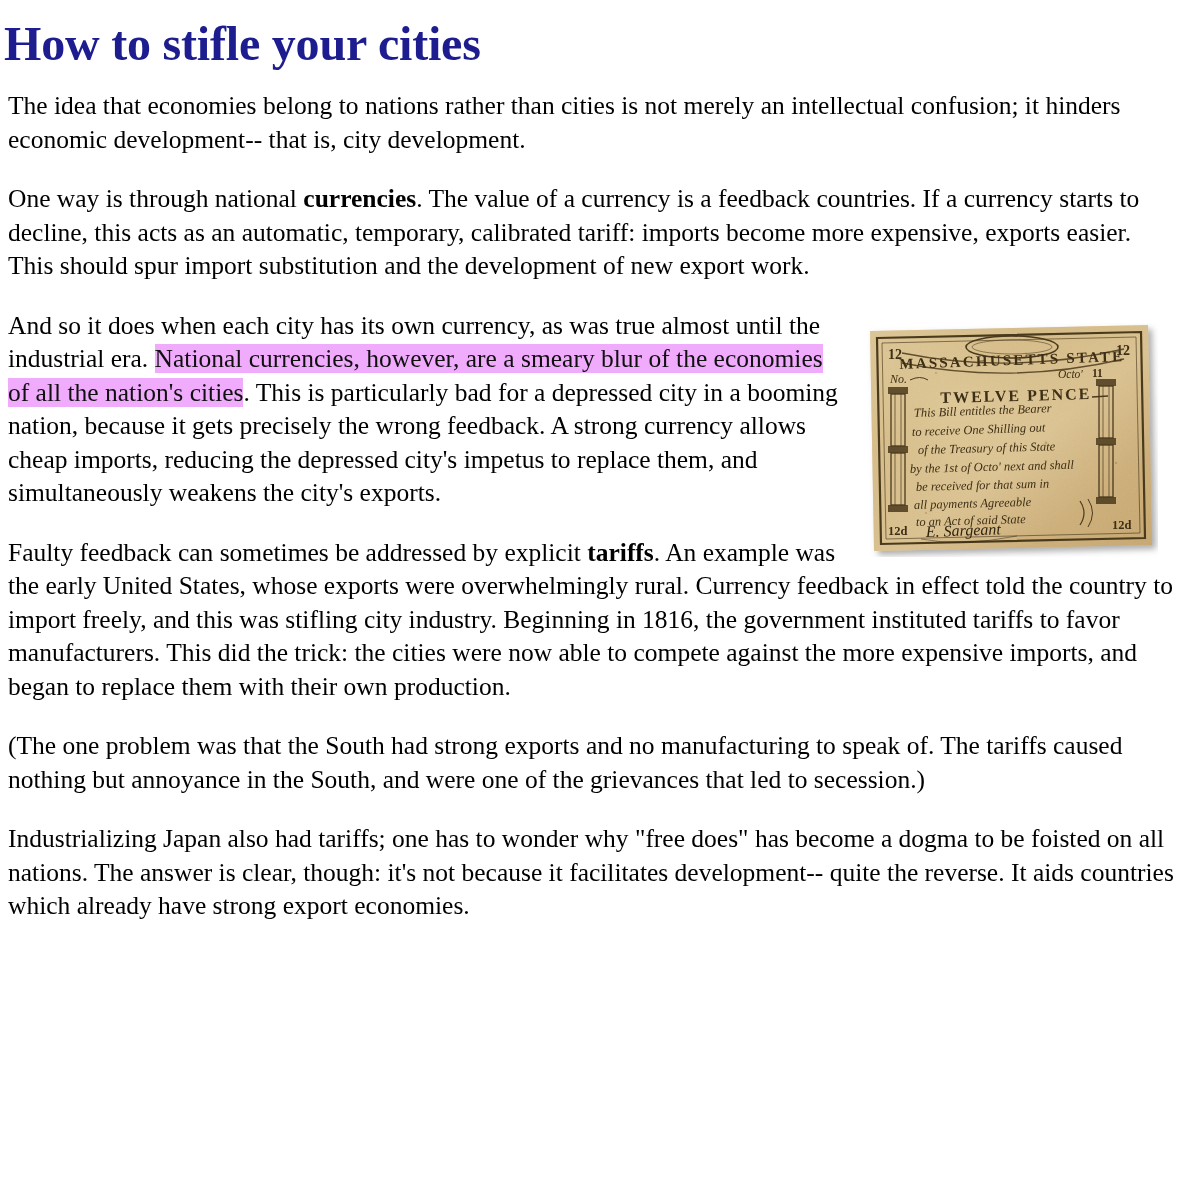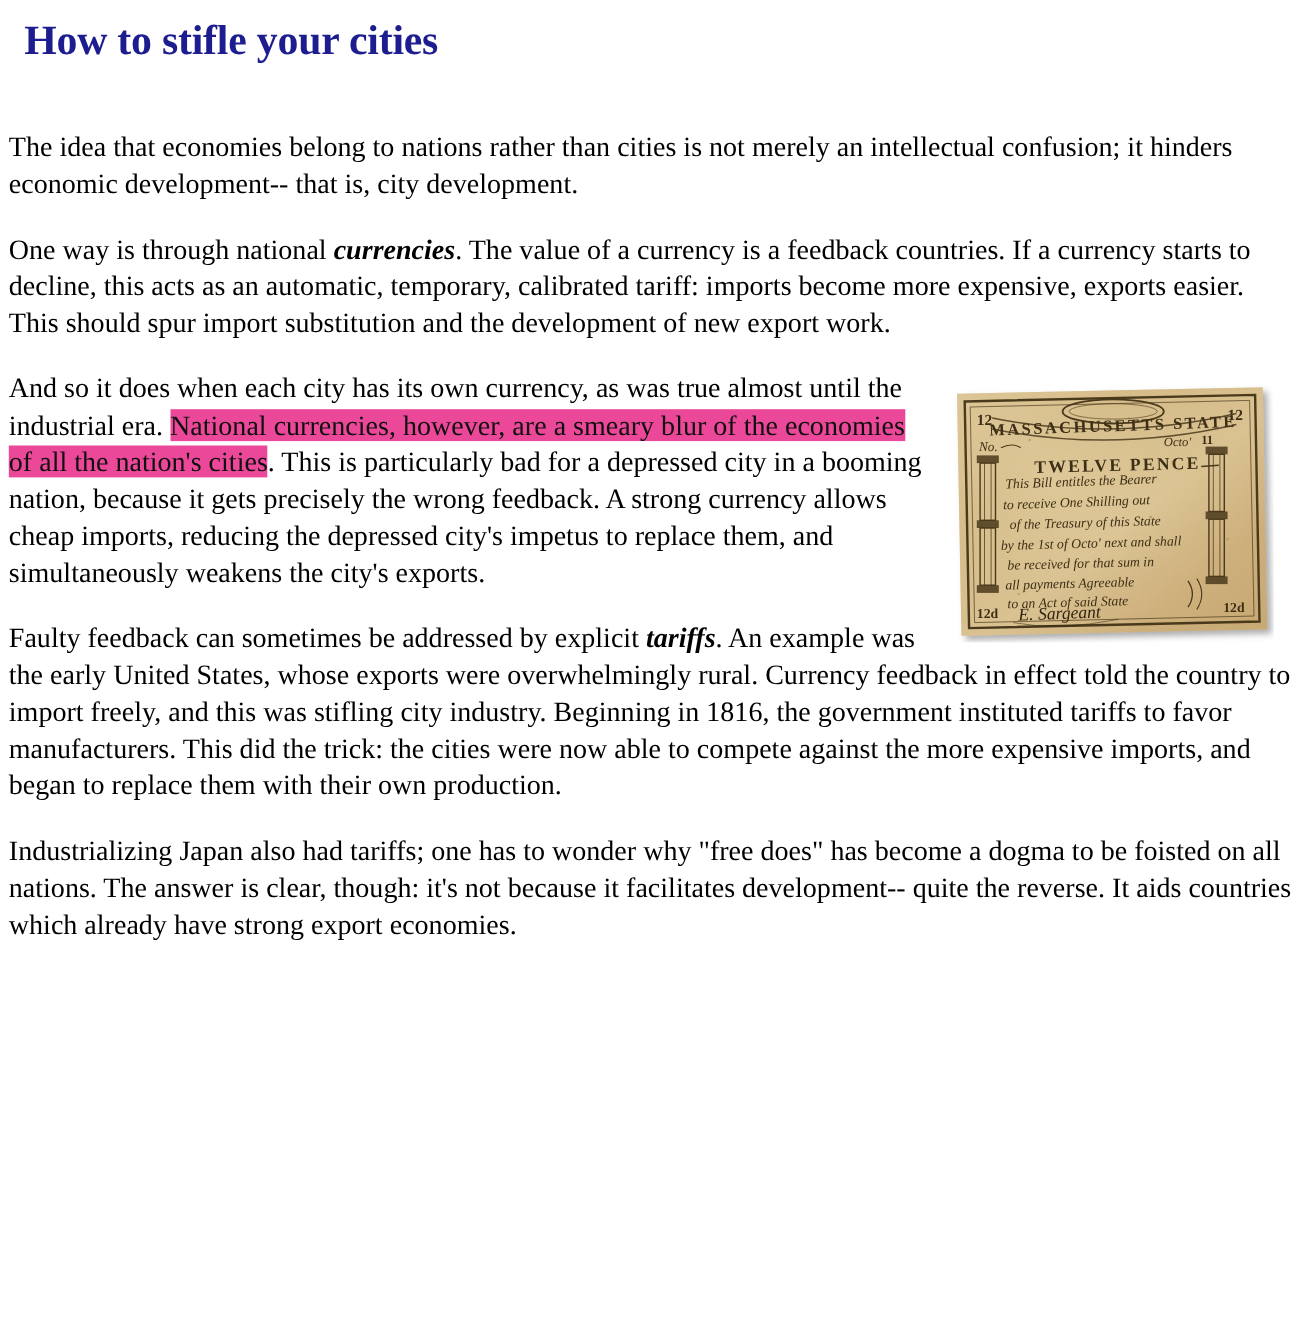--- a/index.html
+++ b/index.html
@@ -16,46 +16,45 @@
     color: #000000;
   }
   .page {
     position: relative;
     width: 1184px;
     height: 1200px;
     padding: 0;
     box-sizing: border-box;
   }
   .page-title {
-    font-size: 38px;
+    font-size: 48px;
     font-weight: bold;
     color: #1d1d8f;
     margin: 0;
-    padding: 16px 0 0 22px;
+    padding: 16px 0 0 4px;
     line-height: 1.15;
     letter-spacing: -0.2px;
   }
   .article {
     padding: 0 8px 0 8px;
     font-size: 25.5px;
     line-height: 33.5px;
   }
   .article p {
     margin: 0 0 26px 0;
     text-align: left;
   }
   .article p.first-para {
-    margin-top: 57px;
+    margin-top: 18px;
   }
   .article b {
     font-weight: bold;
-    font-style: italic;
   }
   .selected {
-    background: #ec4899;
+    background: #f0abfc;
     color: #101010;
     box-decoration-break: clone;
     -webkit-box-decoration-break: clone;
   }
   
   .note-figure {
     float: right;
     margin: 14px 18px 10px 26px;
     width: 292px;
     height: 234px;
@@ -187,18 +186,19 @@
           <circle cx="160" cy="30" r="0.8"></circle>
             <circle cx="60" cy="190" r="1.1"></circle>
         </g>
       </svg>
     </figure>
 
     <p><span>And so it does when each city has its own currency, as was true almost until the industrial era. </span><span class="selected">National currencies, however, are a smeary blur of the economies of all the nation's cities</span><span>. This is particularly bad for a depressed city in a booming nation, because it gets precisely the wrong feedback. A strong currency allows cheap imports, reducing the depressed city's impetus to replace them, and simultaneously weakens the city's exports.</span></p>
 
     <p><span>Faulty feedback can sometimes be addressed by explicit </span><b>tariffs</b><span>. An example was the early United States, whose exports were overwhelmingly rural. Currency feedback in effect told the country to import freely, and this was stifling city industry. Beginning in 1816, the government instituted tariffs to favor manufacturers. This did the trick: the cities were now able to compete against the more expensive imports, and began to replace them with their own production.</span></p>
 
+    <p><span>(The one problem was that the South had strong exports and no manufacturing to speak of. The tariffs caused nothing but annoyance in the South, and were one of the grievances that led to secession.)</span></p>
 
     <p><span>Industrializing Japan also had tariffs; one has to wonder why "free does" has become a dogma to be foisted on all nations. The answer is clear, though: it's not because it facilitates development-- quite the reverse. It aids countries which already have strong export economies.</span></p>
 
     <div class="spacer-bottom"></div>
   </div>
 </div>
 
 </body></html>

